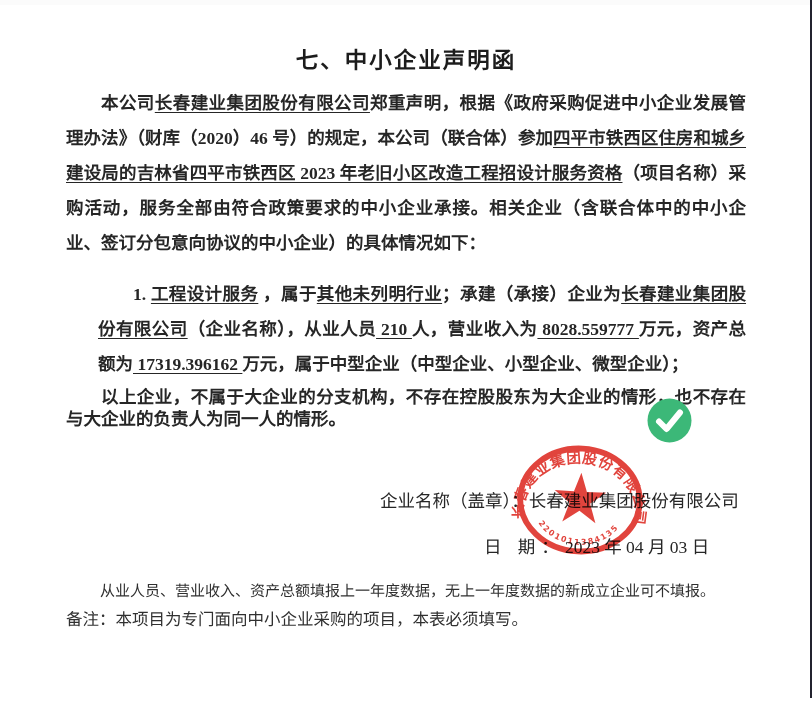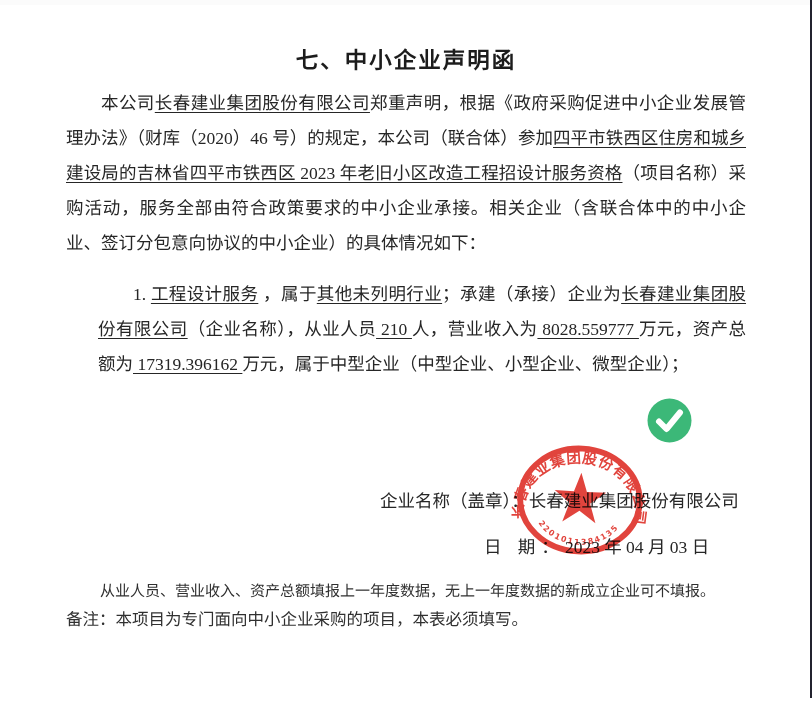--- a/index.html
+++ b/index.html
@@ -29,20 +29,21 @@
   .body-text{
     position:absolute;left:66px;top:86px;width:680px;
   }
   .para{
     margin:0;
     font-size:17.5px;
     line-height:35px;
     text-indent:2em;
     text-align:justify;
     color:#262626;
+    font-weight:bold;
   }
   .para.gap{margin-top:16px;margin-left:32px;}
   .para.tight{
     line-height:22px;
     margin-top:4px;
   }
   .para u, .para .blank{
     text-decoration:underline;
     text-underline-offset:3px;
     text-decoration-thickness:1px;
@@ -78,20 +79,21 @@
 </head>
 <body>
 
 <div class="page">
 
   <h1 class="doc-title">七、中小企业声明函</h1>
 
   <div class="body-text">
     <p class="para"><span>本公司</span><u>长春建业集团股份有限公司</u><span>郑重声明，根据《政府采购促进中小企业发展管理办法》（财库（2020）46 号）的规定，本公司（联合体）参加</span><u>四平市铁西区住房和城乡建设局的吉林省四平市铁西区 2023 年老旧小区改造工程招设计服务资格</u><span>（项目名称）采购活动，服务全部由符合政策要求的中小企业承接。相关企业（含联合体中的中小企业、签订分包意向协议的中小企业）的具体情况如下：</span></p>
     <p class="para gap"><span>1. </span><u>工程设计服务</u><span> ，属于</span><u>其他未列明行业</u><span>；承建（承接）企业为</span><u>长春建业集团股份有限公司</u><span>（企业名称），从业人员</span><u> 210 </u><span>人，营业收入为</span><u> 8028.559777 </u><span>万元，资产总额为</span><u> 17319.396162 </u><span>万元，属于中型企业（中型企业、小型企业、微型企业）；</span></p>
+    <p class="para tight">以上企业，不属于大企业的分支机构，不存在控股股东为大企业的情形，也不存在与大企业的负责人为同一人的情形。</p>
   </div>
 
   <div class="sig-line sig-company"><span>企业名称（盖章）：</span><span>长春建业集团股份有限公司</span></div>
 
   <div class="sig-line sig-date"><span class="label">日 期：</span><span>2023 年 04 月 03 日</span></div>
 
   <svg class="seal" viewBox="0 0 200 170" aria-hidden="true">
     <defs>
       <path id="sealTopArc" d="M 40 124 A 67 58 0 1 1 160 124" fill="none"></path>
       <path id="sealBottomArc" d="M 52 116 A 56 47 0 0 0 148 116" fill="none"></path>

